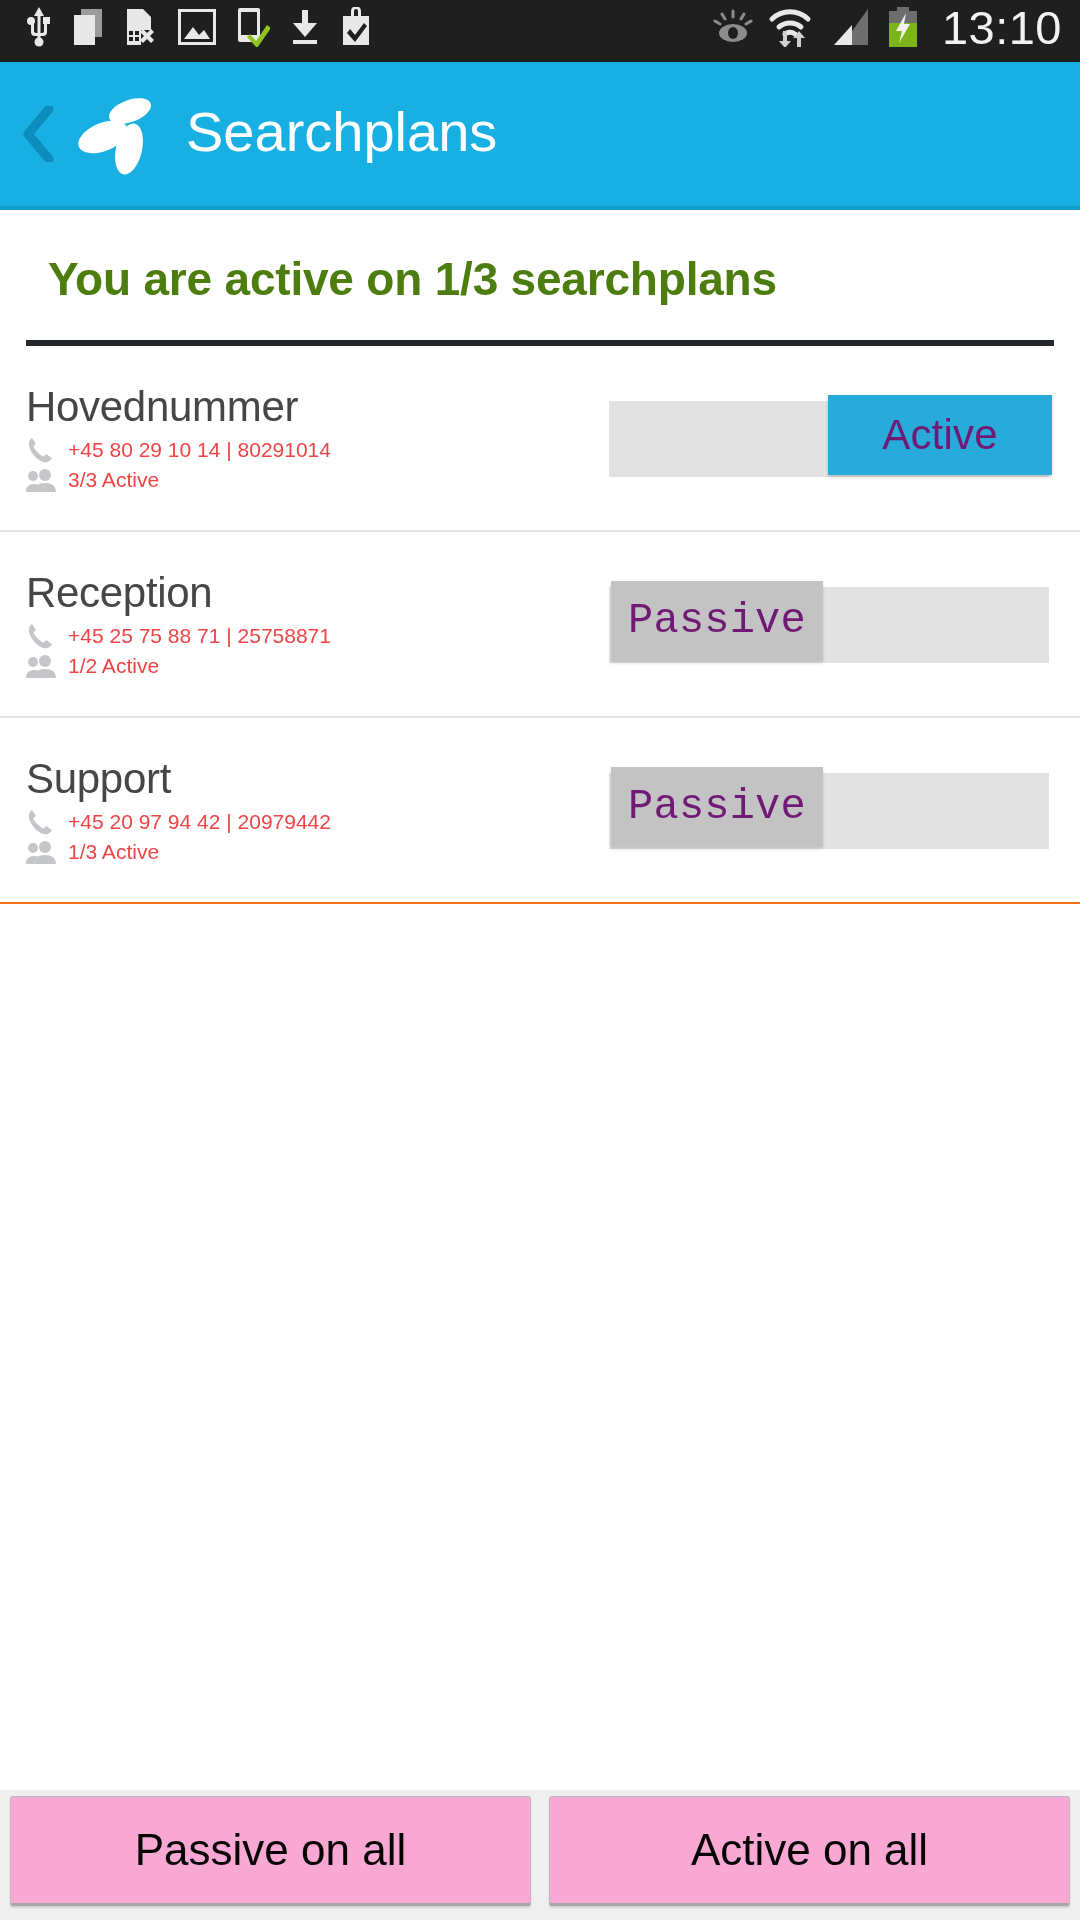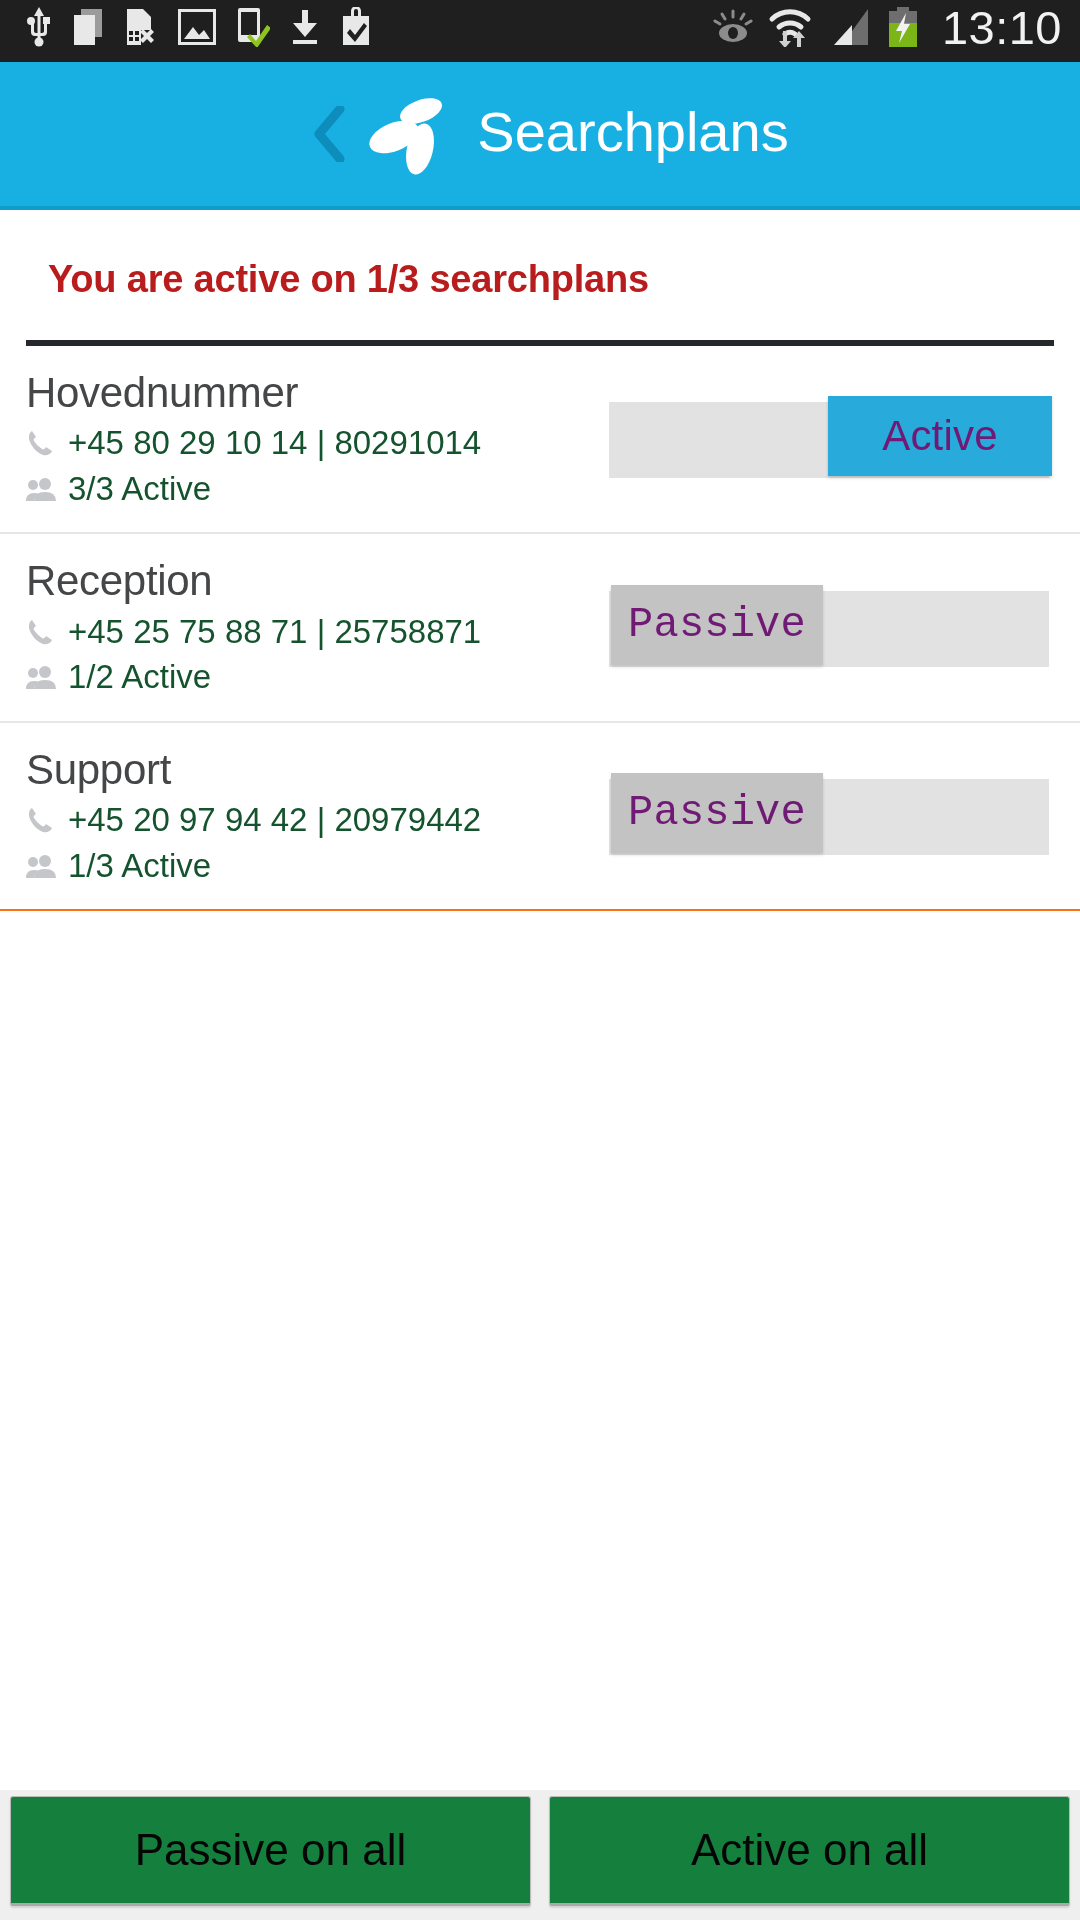--- a/index.html
+++ b/index.html
@@ -27,41 +27,40 @@
     font-family:"Liberation Sans", sans-serif; line-height:1;
     padding-left:8px; padding-bottom:4px;
   }
 
   
   .header{
     position:absolute; top:62px; left:0; width:1080px; height:148px;
     background:#18b0e3;
     display:flex; align-items:center;
     border-bottom:4px solid #0e9ccb;
-    justify-content:center;
   }
   .back-chevron{
     width:58px; margin-left:10px;
     display:flex; align-items:center; justify-content:center;
     cursor:pointer;
   }
   .brand-logo{ margin-left:4px; display:flex; align-items:center; }
   .header-title{
     color:#ffffff; font-size:56px; font-weight:400;
     margin-left:26px; line-height:1; padding-bottom:4px;
   }
 
   
   .subtitle-wrap{
     position:absolute; top:214px; left:0; width:1080px; height:130px;
     display:flex; align-items:center;
   }
   .subtitle{
     margin-left:48px;
-    font-size:38px; font-weight:bold; color:#b91c1c;
+    font-size:46px; font-weight:bold; color:#4d7c0f;
     letter-spacing:-0.2px;
   }
   .title-rule{
     position:absolute; top:340px; left:26px; width:1028px; height:6px;
     background:#25282c;
   }
 
   
   .list{ position:absolute; top:346px; left:0; width:1080px; }
   .row{
@@ -72,21 +71,21 @@
     min-height:186px;
   }
   .row:last-child{ border-bottom:2px solid #f97316; }
   .row-info{ flex:0 0 auto; padding-left:26px; width:600px; }
   .row-name{
     font-size:42px; color:#444648; font-weight:400;
     line-height:1.08; margin-bottom:6px; letter-spacing:-0.3px;
   }
   .row-line{
     display:flex; align-items:center;
-    font-size:33px; color:#14532d; line-height:1.32;
+    font-size:21px; color:#ef4444; line-height:1.32;
     margin-top:2px;
   }
   .row-line .gl{
     width:42px; flex:0 0 42px;
     display:flex; align-items:center; justify-content:flex-start;
     color:#bdbfc2;
   }
   .row-toggle-area{
     flex:1 1 auto; display:flex; align-items:center; justify-content:flex-start;
     padding-left:9px;
@@ -117,21 +116,21 @@
 
   
   .bottombar{
     position:absolute; left:0; bottom:0; width:1080px; height:130px;
     background:#efeff0;
     display:flex; align-items:center; justify-content:space-between;
     padding:0 10px 8px 10px;
   }
   .bbtn{
     width:521px; height:110px;
-    background:#15803d;
+    background:#f9a8d4;
     border:1px solid #bcbcbc;
     border-bottom:3px solid #a9a9a9;
     border-radius:3px;
     display:flex; align-items:center; justify-content:center;
     font-size:44px; color:#050505; cursor:pointer;
     box-shadow:0 2px 2px rgba(0,0,0,0.12);
   }
 </style>
 </head>
 <body>

